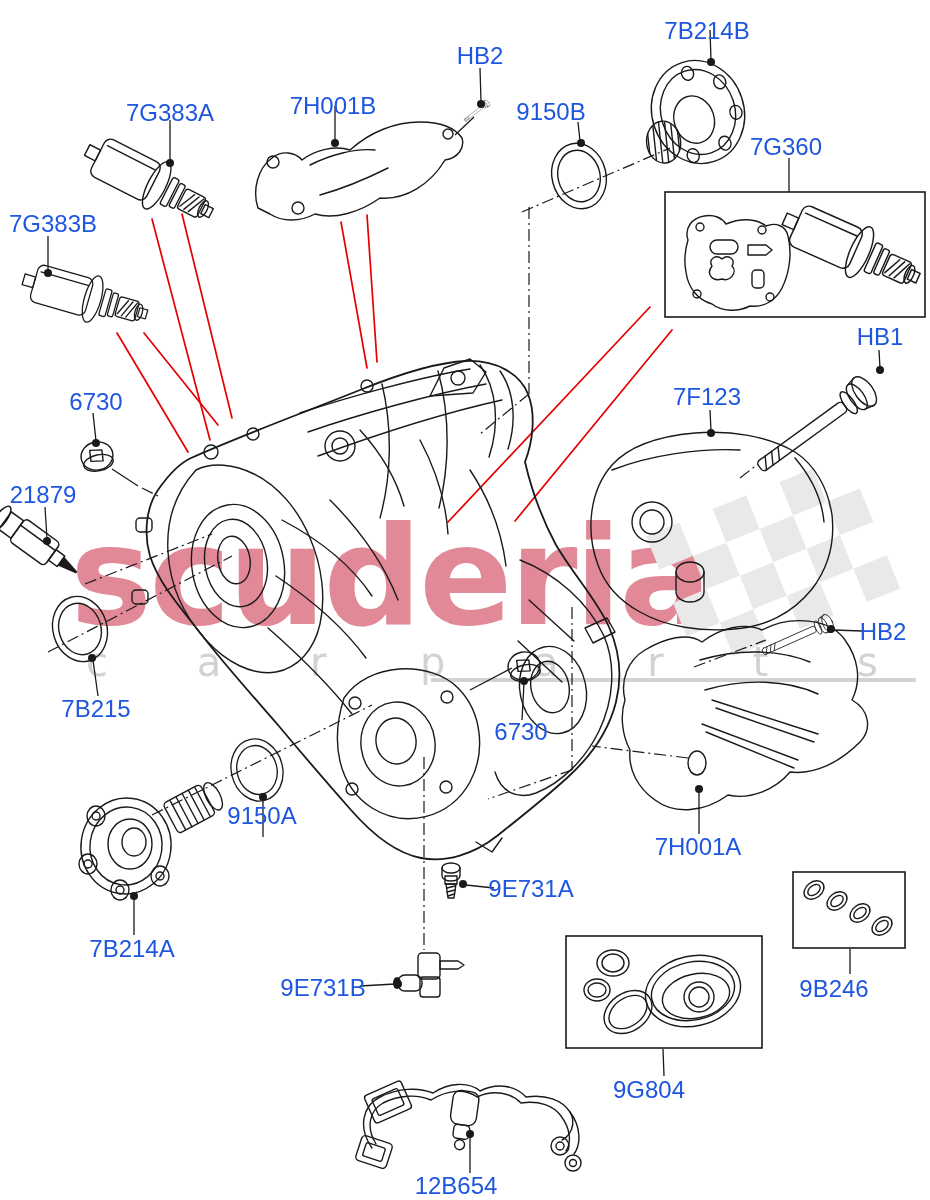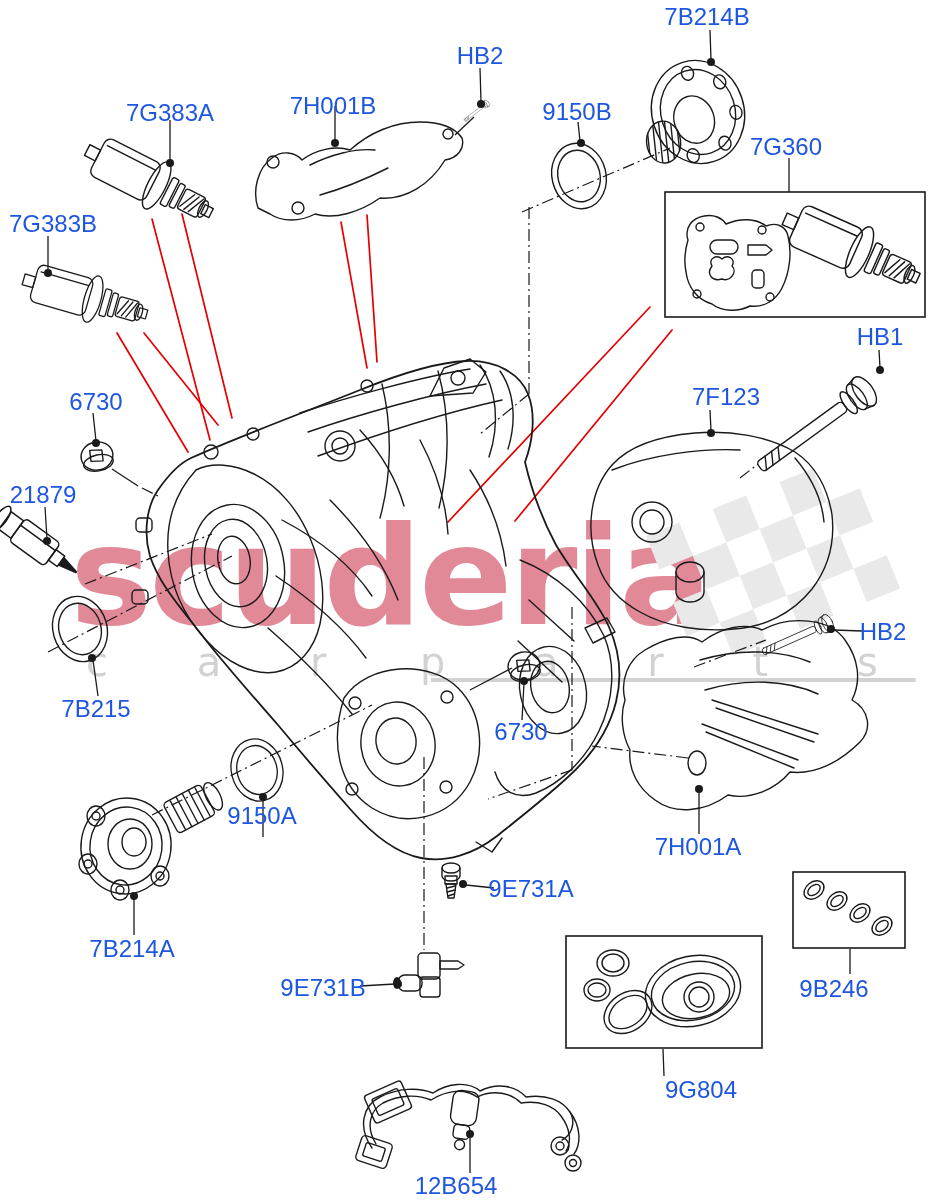--- a/index.html
+++ b/index.html
@@ -432,33 +432,33 @@
       <circle class="dot" cx="134" cy="896" r="4"></circle>
       <circle class="dot" cx="463" cy="884" r="4"></circle>
       <circle class="dot" cx="398" cy="984" r="4"></circle>
       <circle class="dot" cx="470" cy="1134" r="4"></circle>
     </g>
   </svg>
 
   <div class="part-label" style="left:170px;top:101px">7G383A</div>
   <div class="part-label" style="left:333px;top:94px">7H001B</div>
   <div class="part-label" style="left:480px;top:44px">HB2</div>
-  <div class="part-label" style="left:577px;top:100px">9150B</div>
-  <div class="part-label" style="left:707px;top:5px">7B214B</div>
+  <div class="part-label" style="left:551px;top:100px">9150B</div>
+  <div class="part-label" style="left:707px;top:19px">7B214B</div>
   <div class="part-label" style="left:786px;top:135px">7G360</div>
   <div class="part-label" style="left:53px;top:212px">7G383B</div>
   <div class="part-label" style="left:880px;top:325px">HB1</div>
   <div class="part-label" style="left:96px;top:390px">6730</div>
-  <div class="part-label" style="left:726px;top:385px">7F123</div>
+  <div class="part-label" style="left:707px;top:385px">7F123</div>
   <div class="part-label" style="left:43px;top:483px">21879</div>
   <div class="part-label" style="left:883px;top:620px">HB2</div>
   <div class="part-label" style="left:96px;top:697px">7B215</div>
   <div class="part-label" style="left:521px;top:720px">6730</div>
   <div class="part-label" style="left:698px;top:835px">7H001A</div>
   <div class="part-label" style="left:262px;top:804px">9150A</div>
   <div class="part-label" style="left:132px;top:937px">7B214A</div>
   <div class="part-label" style="left:531px;top:877px">9E731A</div>
   <div class="part-label" style="left:834px;top:977px">9B246</div>
   <div class="part-label" style="left:323px;top:976px">9E731B</div>
-  <div class="part-label" style="left:701px;top:1078px">9G804</div>
+  <div class="part-label" style="left:649px;top:1078px">9G804</div>
   <div class="part-label" style="left:456px;top:1174px">12B654</div>
 
 </div>
 
 </body></html>

